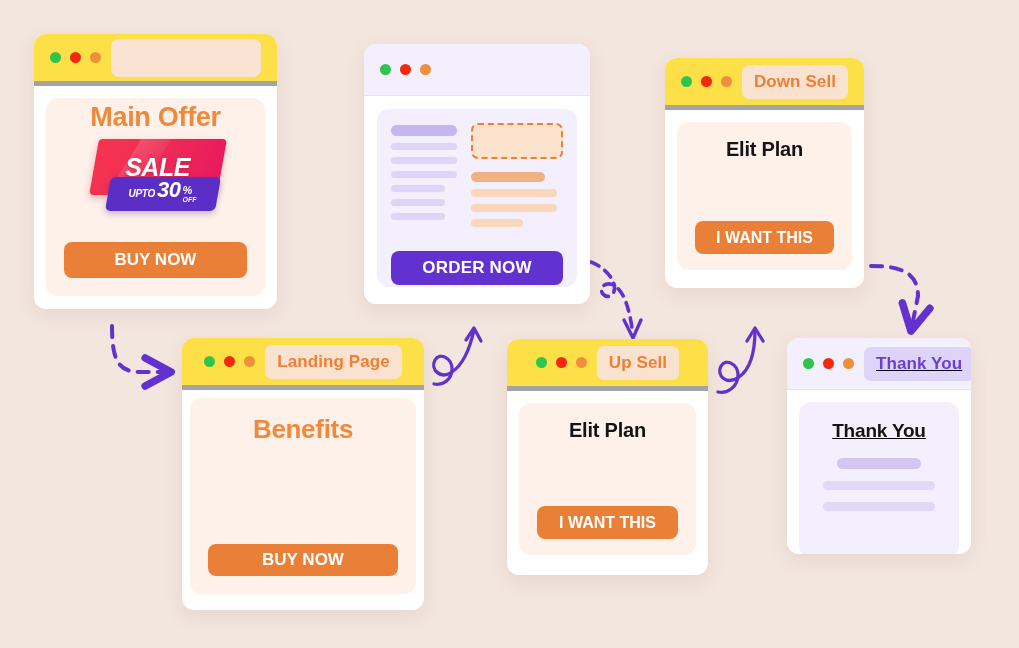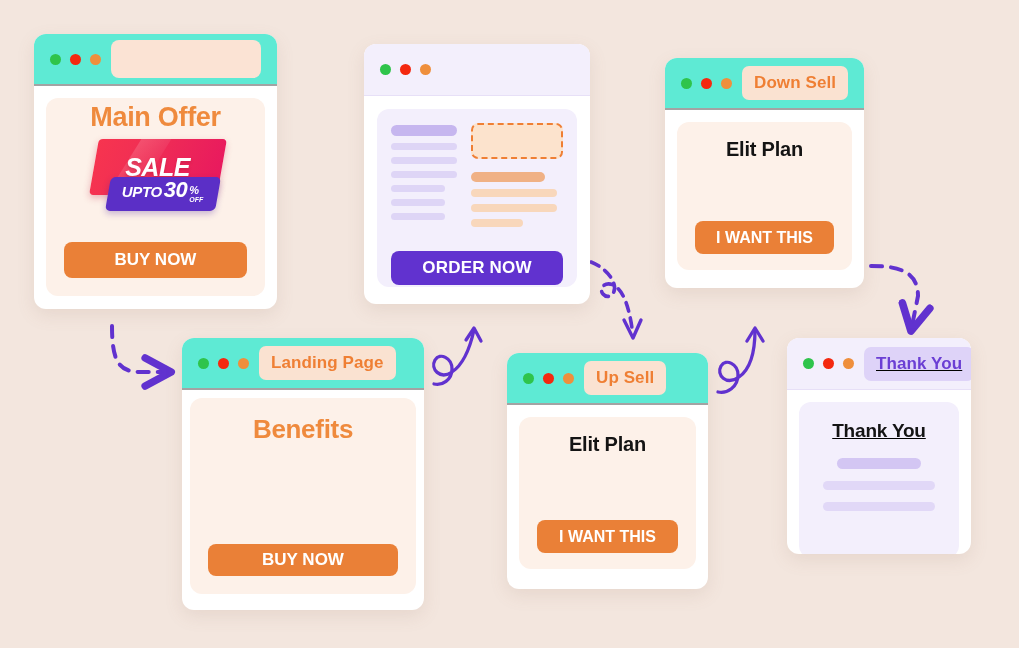--- a/index.html
+++ b/index.html
@@ -30,21 +30,21 @@
     z-index: 5;
   }
   .card-bar {
     display: flex;
     align-items: center;
     gap: 10px;
     padding: 0 16px;
     height: 52px;
     box-sizing: border-box;
   }
-  .bar-peach { background: #5eead4; border-bottom: 2px solid #a3a3a3; }
+  .bar-peach { background: #fde047; border-bottom: 5px solid #a3a3a3; justify-content: center; }
   .bar-violet { background: #f3effc; border-bottom: 1px solid #e7e0f7; }
 
   .dots { display: flex; gap: 9px; align-items: center; }
   .dot { width: 11px; height: 11px; border-radius: 50%; }
   .dot.green { background: #2fc44b; }
   .dot.red   { background: #f4280f; }
   .dot.orange{ background: #ef8f3c; }
 
   .pill {
     border-radius: 7px;
@@ -143,21 +143,21 @@
   }
   .upto-text {
     position: absolute; left: 20px; top: 38px;
     width: 110px; height: 34px;
     display: flex; align-items: baseline; justify-content: center;
     gap: 2px;
     color: #fff;
     font-style: italic;
     font-weight: 900;
   }
-  .upto-word { font-size: 15px; letter-spacing: -0.3px; }
+  .upto-word { font-size: 10px; letter-spacing: -0.3px; }
   .upto-num  { font-size: 22px; letter-spacing: -0.5px; }
   .upto-sup  { display: flex; flex-direction: column; line-height: 1; align-self: center; }
   .upto-pct  { font-size: 11px; }
   .upto-off  { font-size: 7px; }
   #card-main-offer .btn { height: 36px; font-size: 17px; margin-top: auto; }
 
   
   #card-check-out { left: 364px; top: 44px; width: 226px; height: 260px; }
   #card-check-out .card-body { padding: 13px; }
   #card-check-out .panel { padding: 14px; height: 178px; }
@@ -189,21 +189,21 @@
   .benefits-title {
     font-size: 26px; font-weight: 700; color: #ef8a3d;
     text-align: center; letter-spacing: -0.3px; margin-bottom: 12px;
   }
   .lp-bars { display: flex; flex-direction: column; gap: 10px; margin-bottom: 16px; }
   .lp-bars .bar { height: 9px; background: #fbdcc3; }
   .lp-bars .bar.lead { height: 14px; background: #eec09a; }
   #card-landing-page .btn { height: 37px; font-size: 17px; margin-top: auto; }
 
   
-  #card-up-sell { left: 507px; top: 353px; width: 201px; height: 236px; }
+  #card-up-sell { left: 507px; top: 339px; width: 201px; height: 236px; }
   #card-up-sell .card-body { padding: 12px; }
   #card-up-sell .panel { padding: 16px 18px; height: 152px; display: flex; flex-direction: column; }
 
   
   .plan-title {
     font-size: 20px; font-weight: 700; color: #141414;
     text-align: center; letter-spacing: -0.2px; margin-bottom: 14px;
   }
   .plan-bars { display: flex; flex-direction: column; align-items: center; gap: 9px; margin-bottom: 16px; }
   .plan-bars .bar { height: 9px; background: #f2c6a0; width: 72%; }

